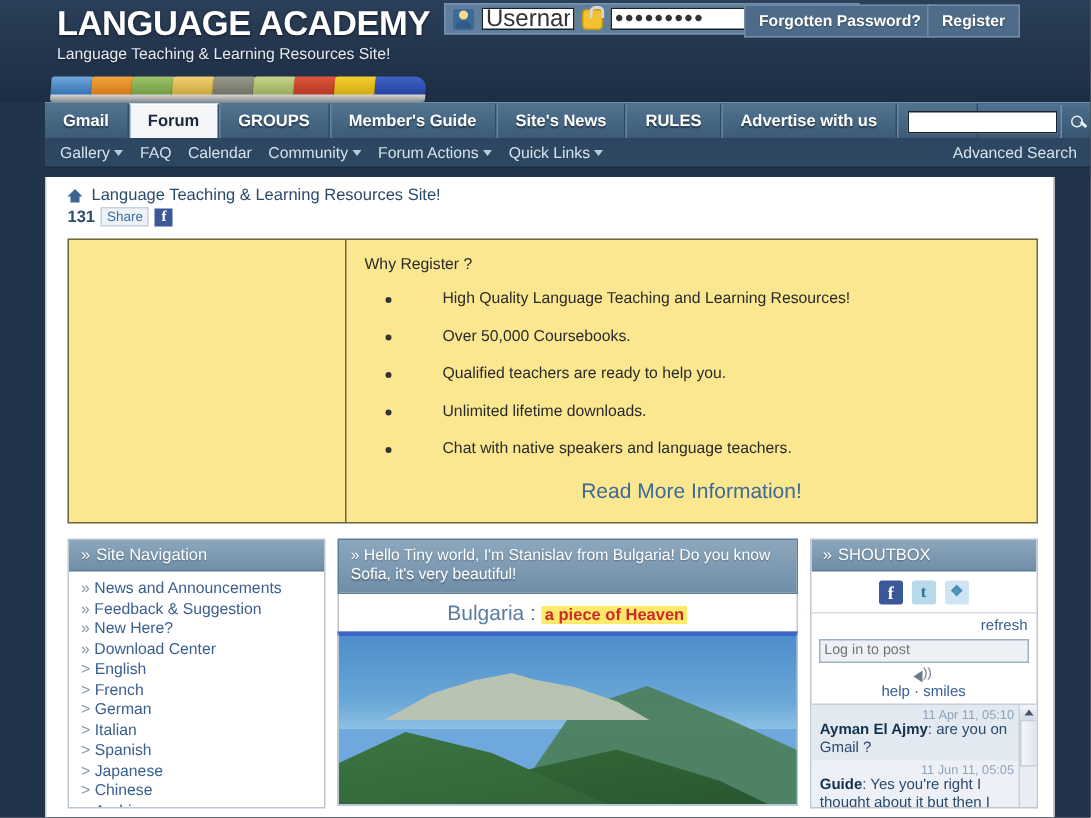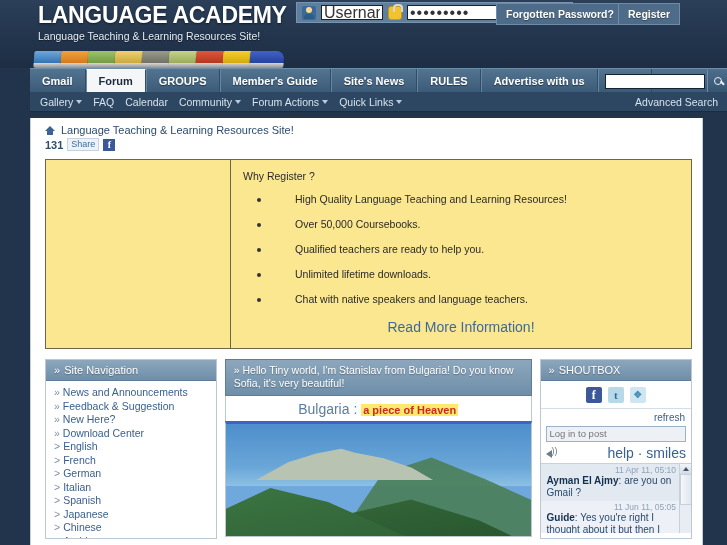--- a/index.html
+++ b/index.html
@@ -444,21 +444,21 @@
   }
   .go-btn {
     background: linear-gradient(180deg,#c6d3e0,#a8bace);
     border: 1px solid #8ba0b5;
     font-size: 10px; color:#33425a;
     padding: 1px 5px; height:17px; line-height:13px;
   }
   .sb-helprow {
     display:flex; align-items:center; justify-content:space-between;
     padding: 3px 5px 2px 5px;
-    font-size: 14px; color:#3a6090;
+    font-size: 10px; color:#3a6090;flex-direction:column;
   }
   .spk {
     width: 13px; height: 11px; position: relative; display:inline-block;
   }
   .spk::before {
     content:""; position:absolute; left:0; top:2px;
     width:0;height:0;border-top:4px solid transparent;border-bottom:4px solid transparent;
     border-right:6px solid #6a7c8e;
   }
   .spk::after {

